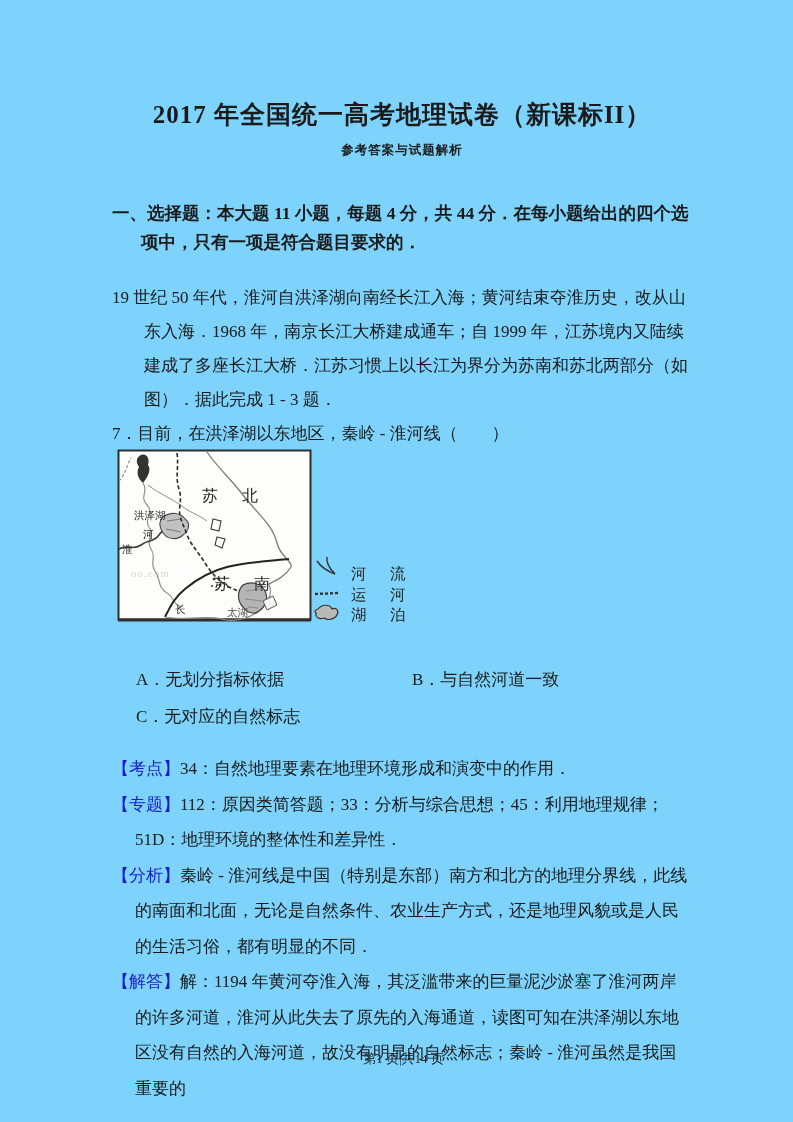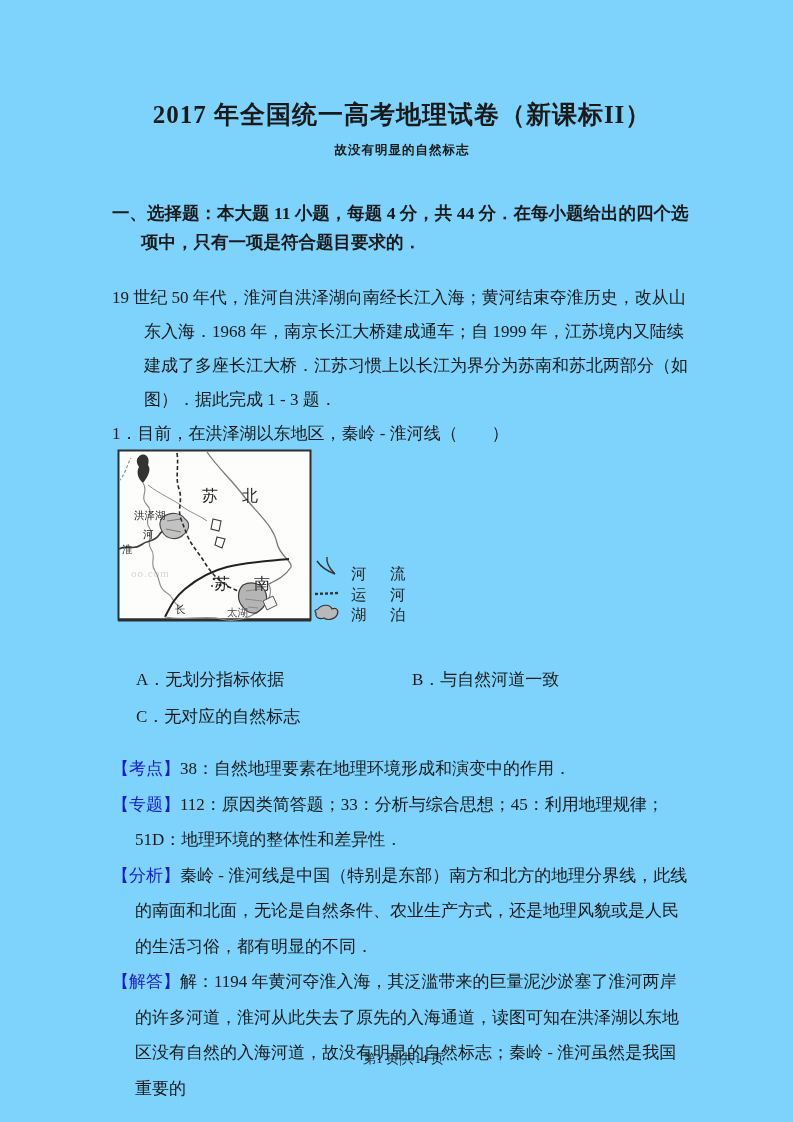--- a/index.html
+++ b/index.html
@@ -98,27 +98,27 @@
   .svg-legend-txt { font-size: 15.5px; letter-spacing: 4px; }
   .svg-watermark { font-size: 11px; fill: #ded4ca; letter-spacing: 1px; }
 </style>
 </head>
 <body>
 
 <div class="page">
   <div class="content">
 
     <div class="title">2017 年全国统一高考地理试卷（新课标II）</div>
-    <div class="subtitle">故没有明显的自然标志</div>
+    <div class="subtitle">参考答案与试题解析</div>
 
     <div class="heading">一、选择题：本大题 11 小题，每题 4 分，共 44 分．在每小题给出的四个选项中，只有一项是符合题目要求的．</div>
 
     <div class="passage">19 世纪 50 年代，淮河自洪泽湖向南经长江入海；黄河结束夺淮历史，改从山东入海．1968 年，南京长江大桥建成通车；自 1999 年，江苏境内又陆续建成了多座长江大桥．江苏习惯上以长江为界分为苏南和苏北两部分（如图）．据此完成 1 - 3 题．</div>
 
-    <div class="qstem">1．目前，在洪泽湖以东地区，秦岭 - 淮河线（　　）</div>
+    <div class="qstem">7．目前，在洪泽湖以东地区，秦岭 - 淮河线（　　）</div>
 
     <div class="map-figure">
       <svg width="315" height="178" viewBox="0 0 315 178">
 
         <rect x="1.5" y="1.5" width="192" height="169" fill="#fdfdfc" stroke="#2e2e2e" stroke-width="2"></rect>
         <line x1="1" y1="171" x2="194" y2="171" stroke="#2e2e2e" stroke-width="3"></line>
 
         <text x="14" y="128" class="svg-watermark">oo.com</text>
 
         <path d="M 2,32 C 8,26 10,16 14,9" fill="none" stroke="#8a8a8a" stroke-width="1.1" stroke-dasharray="3 2"></path>
@@ -175,21 +175,21 @@
       </svg>
     </div>
 
     <div class="options">
       <div>A．无划分指标依据</div>
       <div>B．与自然河道一致</div>
       <div>C．无对应的自然标志</div>
     </div>
 
     <div class="explain">
-      <p><span class="tag">【考点】</span><span>38：自然地理要素在地理环境形成和演变中的作用．</span></p>
+      <p><span class="tag">【考点】</span><span>34：自然地理要素在地理环境形成和演变中的作用．</span></p>
       <p><span class="tag">【专题】</span><span>112：原因类简答题；33：分析与综合思想；45：利用地理规律；51D：地理环境的整体性和差异性．</span></p>
       <p><span class="tag">【分析】</span><span>秦岭 - 淮河线是中国（特别是东部）南方和北方的地理分界线，此线的南面和北面，无论是自然条件、农业生产方式，还是地理风貌或是人民的生活习俗，都有明显的不同．</span></p>
       <p><span class="tag">【解答】</span><span>解：1194 年黄河夺淮入海，其泛滥带来的巨量泥沙淤塞了淮河两岸的许多河道，淮河从此失去了原先的入海通道，读图可知在洪泽湖以东地区没有自然的入海河道，故没有明显的自然标志；秦岭 - 淮河虽然是我国重要的</span></p>
     </div>
 
   </div>
 
   <div class="footer">第1 页|共14 页</div>
 </div>
 

